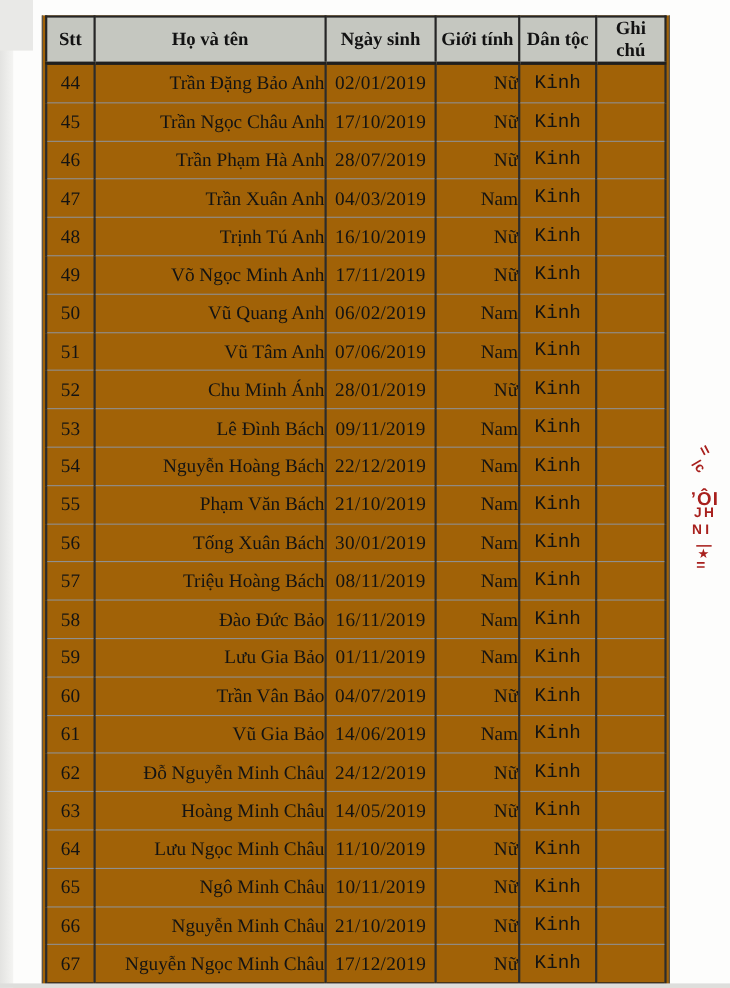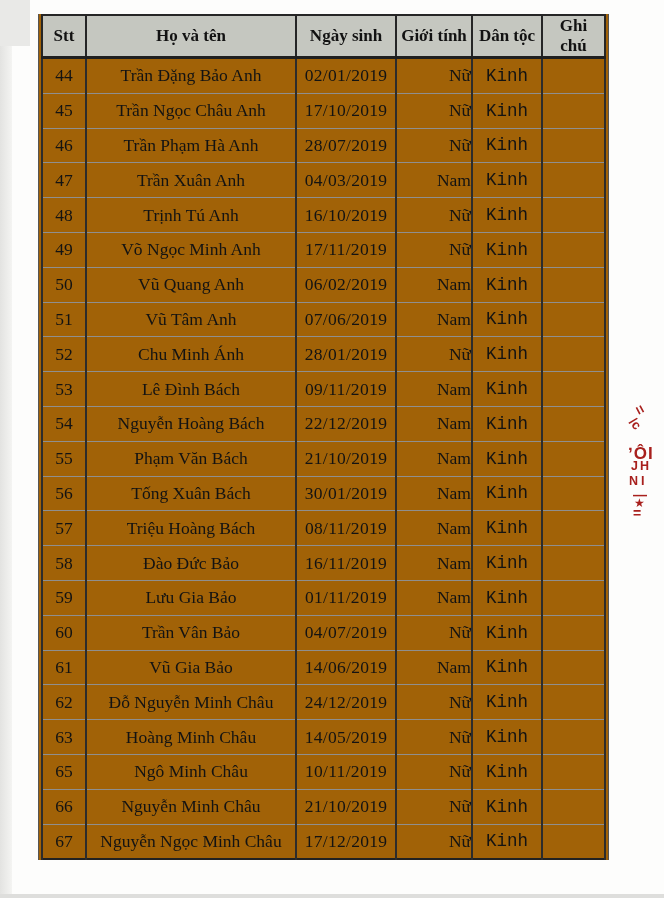--- a/index.html
+++ b/index.html
@@ -74,21 +74,21 @@
     border-bottom: 1px solid #8f8f8f;
     height: 33.8px;
     font-size: 17.5px;
     color: #131313;
     vertical-align: middle;
     padding: 0;
     white-space: nowrap;
     overflow: hidden;
   }
   td.col-stt    { text-align: center; font-size: 17px; }
-  td.col-name   { text-align: center; padding-left: 8px; }
+  td.col-name   { text-align: right; padding-left: 8px; }
   td.col-dob    { text-align: center; letter-spacing: 0.3px; }
   td.col-gender { text-align: right; }
   td.col-ethnic { text-align: center; font-family: Liberation Mono, monospace; }
   td.col-note   { text-align: center; }
 
   
   .stamp {
     position: absolute;
     color: #a8201d;
     font-family: "Liberation Sans", "DejaVu Sans", sans-serif;
@@ -285,20 +285,28 @@
         </tr>
         <tr>
           <td class="col-stt">63</td>
           <td class="col-name">Hoàng Minh Châu</td>
           <td class="col-dob">14/05/2019</td>
           <td class="col-gender">Nữ</td>
           <td class="col-ethnic">Kinh</td>
           <td class="col-note"></td>
         </tr>
         <tr>
+          <td class="col-stt">64</td>
+          <td class="col-name">Lưu Ngọc Minh Châu</td>
+          <td class="col-dob">11/10/2019</td>
+          <td class="col-gender">Nữ</td>
+          <td class="col-ethnic">Kinh</td>
+          <td class="col-note"></td>
+        </tr>
+        <tr>
           <td class="col-stt">65</td>
           <td class="col-name">Ngô Minh Châu</td>
           <td class="col-dob">10/11/2019</td>
           <td class="col-gender">Nữ</td>
           <td class="col-ethnic">Kinh</td>
           <td class="col-note"></td>
         </tr>
         <tr>
           <td class="col-stt">66</td>
           <td class="col-name">Nguyễn Minh Châu</td>

